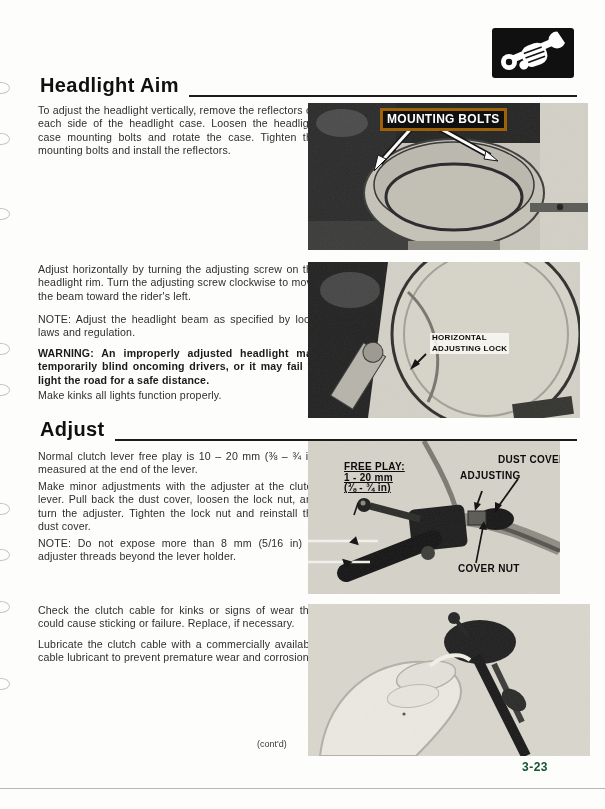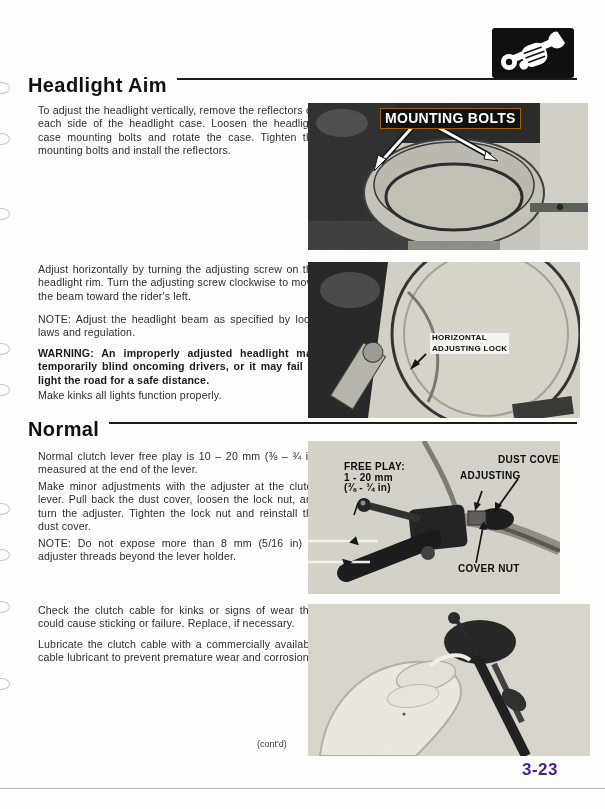--- a/index.html
+++ b/index.html
@@ -3,49 +3,49 @@
 <meta charset="utf-8">
 <style>
   html,body{margin:0;padding:0;background:#ffffff;}
   .page{
     position:relative;width:605px;height:809px;overflow:hidden;
     background:#fdfdfc;
     font-family:"Liberation Sans","DejaVu Sans",sans-serif;
     color:#2c2c2c;
   }
   
-  .sec-head{position:absolute;left:28px;right:28px;display:flex;align-items:flex-start;gap:10px;}
+  .sec-head{position:absolute;left:40px;right:28px;display:flex;align-items:flex-end;gap:10px;}
   .sec-head .t{font-size:20px;font-weight:bold;color:#101010;letter-spacing:.4px;white-space:nowrap;}
   .sec-head .rule{flex:1;height:2px;background:#1c1c1c;margin-top:4px;}
   .para{
     position:absolute;left:38px;width:280px;
     font-size:10.6px;line-height:13.4px;letter-spacing:.15px;
     text-align:justify;color:#2e2e2e;
   }
   .para.bold{font-weight:bold;color:#1a1a1a;}
   .contd{position:absolute;font-size:9px;color:#3a3a3a;}
-  .pagenum{position:absolute;font-size:17px;font-weight:bold;color:#4c1d95;letter-spacing:.5px;}
+  .pagenum{position:absolute;font-size:12px;font-weight:bold;color:#14532d;letter-spacing:.5px;}
   .bottom-rule{position:absolute;left:0;right:0;top:788px;height:1px;background:#b9b7b2;}
   
   .logo{position:absolute;left:492px;top:28px;width:82px;height:50px;}
   
   .photo{position:absolute;overflow:hidden;background:#d3d0c7;}
   .photo svg{display:block;}
   .callout-dark{
-    position:absolute;background:#101010;color:#ffffff;border:1px solid #a16207;
-    font-size:14px;font-weight:bold;letter-spacing:.3px;padding:1px 4px 2px;white-space:nowrap;
+    position:absolute;background:#101010;color:#ffffff;border:3px solid #a16207;
+    font-size:12px;font-weight:bold;letter-spacing:.3px;padding:1px 4px 2px;white-space:nowrap;
   }
   .callout-light{
     position:absolute;color:#0c0c0c;background:rgba(248,247,243,.88);
     font-size:8px;font-weight:bold;letter-spacing:.3px;padding:0 2px;white-space:nowrap;line-height:10.5px;
   }
   .callout-plain{
     position:absolute;color:#0c0c0c;font-size:10px;font-weight:bold;letter-spacing:.3px;white-space:nowrap;line-height:10.5px;
   }
-  .fp-label{line-height:10.5px;}
+  .fp-label{line-height:10.5px;text-decoration:underline;}
   
   .bind-mark{
     position:absolute;left:-8px;width:16px;height:10px;border:1px solid #c6c4bf;
     border-radius:50%;background:transparent;
   }
 </style>
 </head>
 <body>
 
 <div class="page">
@@ -149,21 +149,21 @@
       <polygon points="102,108 112,102 107,97" fill="#0d0d0d"></polygon>
       <rect width="280" height="156" filter="url(#n2)" opacity="0.22"></rect>
     </svg>
     <span class="callout-light" style="left:122px;top:71px">
       <span style="display:block">HORIZONTAL</span>
       <span style="display:block">ADJUSTING LOCK</span>
     </span>
   </div>
 
   <div class="sec-head" style="top:418px">
-    <span class="t">Normal</span>
+    <span class="t">Adjust</span>
     <span class="rule"></span>
   </div>
 
   <div class="para" style="top:450px">Normal clutch lever free play is 10 – 20 mm (⅜ – ¾ in) measured at the end of the lever.</div>
   <div class="para" style="top:480px">Make minor adjustments with the adjuster at the clutch lever. Pull back the dust cover, loosen the lock nut, and turn the adjuster. Tighten the lock nut and reinstall the dust cover.</div>
   <div class="para" style="top:537px">NOTE: Do not expose more than 8 mm (5/16 in) of adjuster threads beyond the lever holder.</div>
   <div class="para" style="top:604px">Check the clutch cable for kinks or signs of wear that could cause sticking or failure. Replace, if necessary.</div>
   <div class="para" style="top:638px">Lubricate the clutch cable with a commercially available cable lubricant to prevent premature wear and corrosion.</div>
 
   <div class="photo" style="left:308px;top:441px;width:252px;height:153px">

